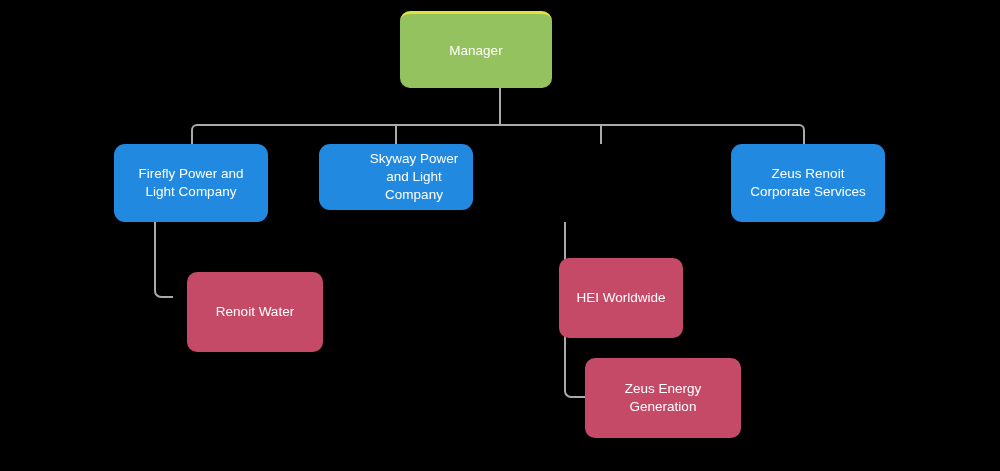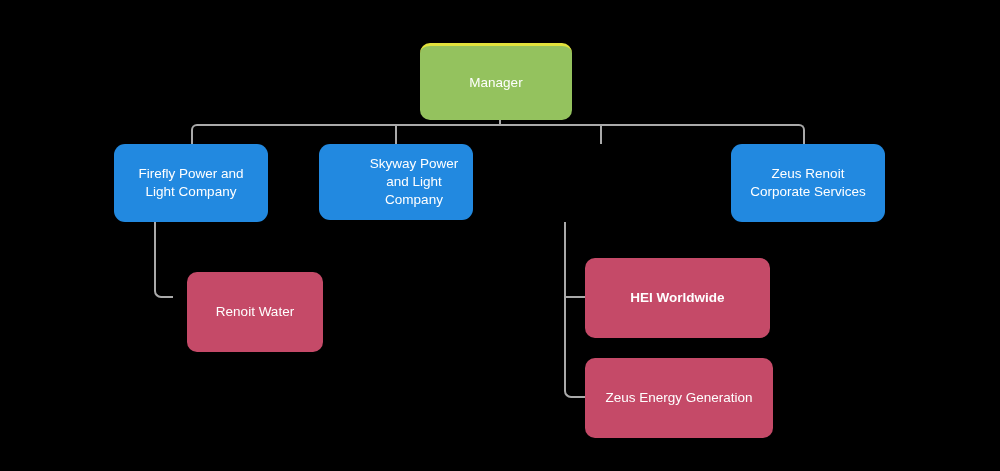--- a/index.html
+++ b/index.html
@@ -26,28 +26,28 @@
     justify-content: center;
     text-align: center;
     padding: 0 12px;
     box-sizing: border-box;
     cursor: pointer;
   }
   .node-green { background: #94C25E; }
   .node-blue  { background: #2289E0; border-radius: 11px; }
   .node-red   { background: #C54A68; }
 
-  #node-manager        { left: 420px; top: 11px;  width: 152px; height: 77px; border-top: 3px solid #E2E23C; margin-top: 32px; }
+  #node-manager        { left: 400px; top: 11px;  width: 152px; height: 77px; border-top: 3px solid #E2E23C; }
   #node-firefly        { left: 114px; top: 144px; width: 154px; height: 78px; }
-  #node-skyway         { left: 319px; top: 144px; width: 154px; height: 76px; padding-left: 48px; }
+  #node-skyway         { left: 319px; top: 144px; width: 154px; height: 66px; padding-left: 48px; }
   #node-zeus-resources { left: 524px; top: 144px; width: 154px; height: 78px; }
   #node-zeus-corporate { left: 731px; top: 144px; width: 154px; height: 78px; }
   #node-renoit         { left: 187px; top: 258px; width: 136px; height: 80px; margin-top: 14px; }
-  #node-hei            { left: 585px; top: 258px; width: 185px; height: 80px; font-weight: bold; }
-  #node-generation     { left: 585px; top: 358px; width: 188px; height: 80px; text-align: center; }
+  #node-hei            { left: 559px; top: 258px; width: 124px; height: 80px; }
+  #node-generation     { left: 585px; top: 358px; width: 156px; height: 80px; text-align: center; }
 
   .connector { position: absolute; pointer-events: none; }
 
   
   #conn-manager-stem {
     left: 499px; top: 88px; width: 2px; height: 38px; background: #AAAAAA;
   }
   
   #conn-trunk {
     left: 191px; top: 124px; width: 614px; height: 20px;

